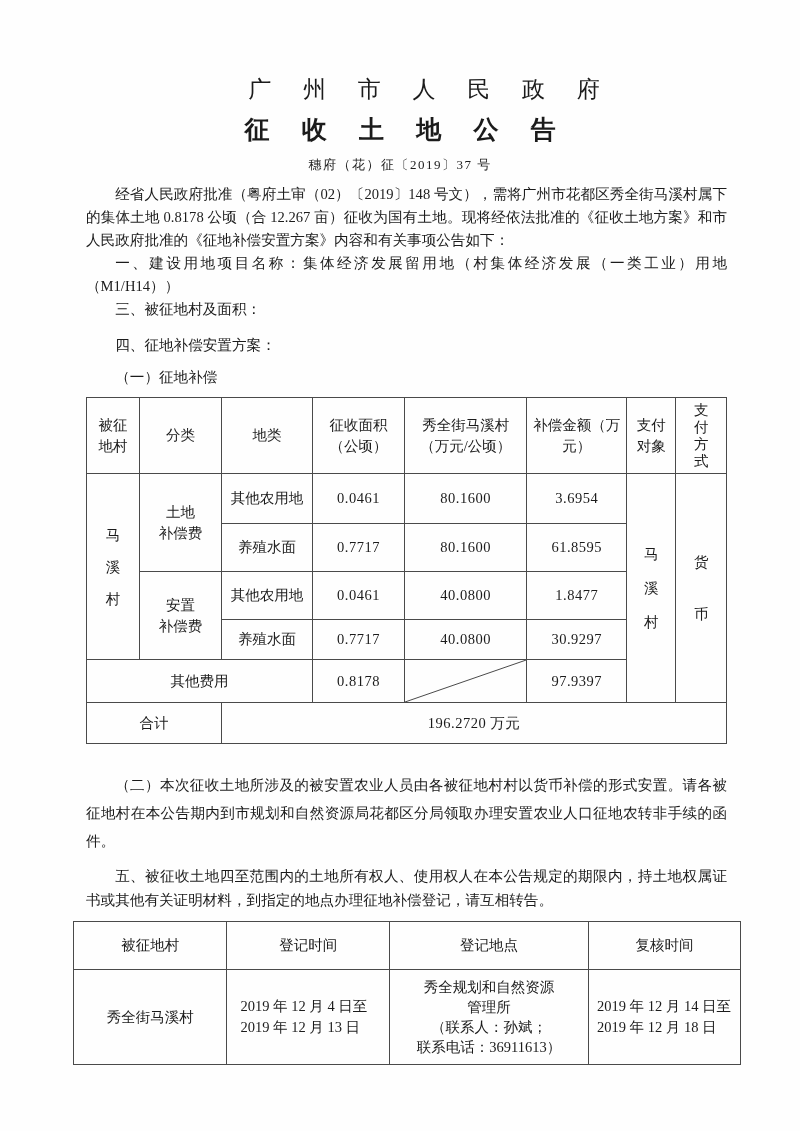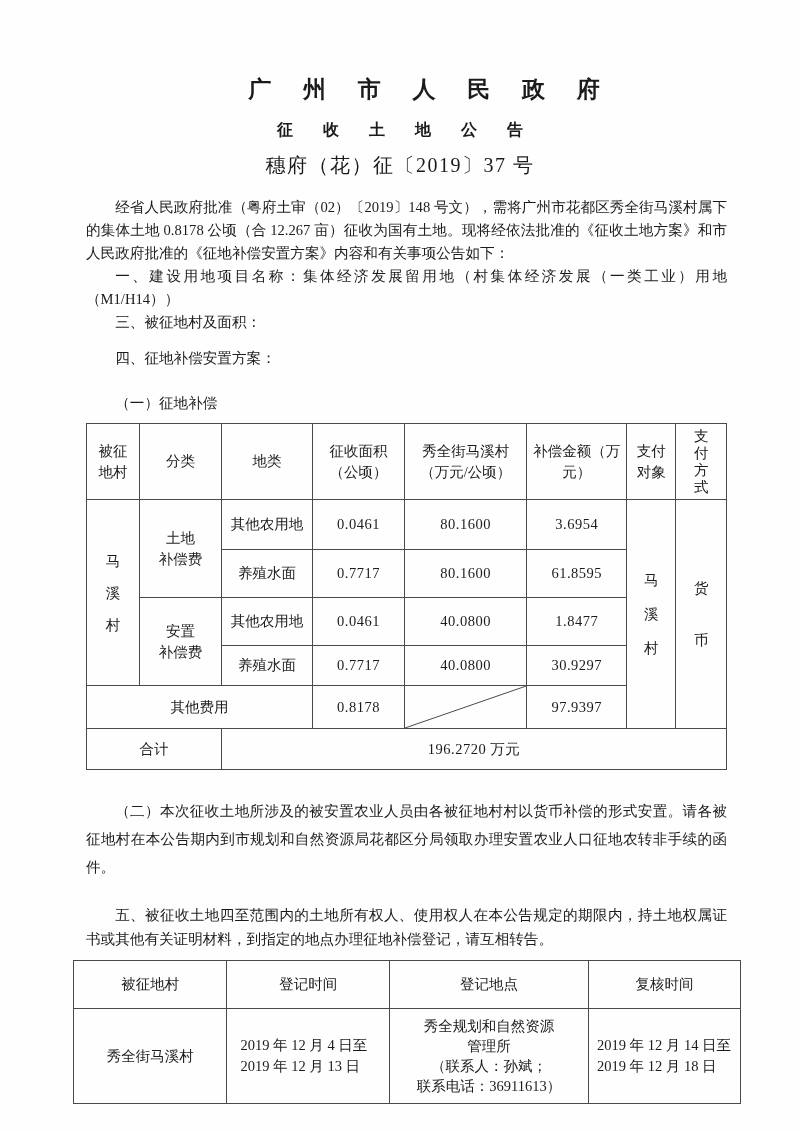--- a/index.html
+++ b/index.html
@@ -8,41 +8,41 @@
     width:800px;height:1131px;
     background:#fefefe;
     color:#1b1b1b;
     font-family:"Liberation Serif","DejaVu Serif",serif;
     box-sizing:border-box;
     padding-top:76px;
     overflow:hidden;
   }
   .center{text-align:center;}
   .doc-title{
-    font-size:23px;font-weight:700;margin:0;
+    font-size:23px;font-weight:400;margin:0;
     letter-spacing:13px;text-indent:13px;line-height:28px;padding-left:48px;
   }
   .doc-subtitle{
-    font-size:16px;font-weight:700;margin:13px 0 0 0;
+    font-size:25px;font-weight:700;margin:13px 0 0 0;
     letter-spacing:13px;text-indent:13px;line-height:26px;
   }
   .doc-number{
-    font-size:20px;margin-top:13px;letter-spacing:1.5px;line-height:18px;
+    font-size:13px;margin-top:13px;letter-spacing:1.5px;line-height:18px;
   }
   .content{
     margin:8px 73px 0 86px;
     font-size:14.6px;
   }
   .content p{
     margin:0;
     text-indent:2em;
     line-height:23px;
     text-align:justify;
   }
-  p.sp-top{margin-top:22px;}
+  p.sp-top{margin-top:9px;}
   p.lh28{line-height:28px;}
   p.lh24{line-height:24px;}
   p.gap-top{margin-top:13px;}
 
   table{border-collapse:collapse;table-layout:fixed;}
   .comp-table{width:641px;margin-top:8px;}
   .reg-table{width:668px;margin:9px 0 0 -13px;}
   td,th{
     border:1px solid #4a4a4a;
     text-align:center;vertical-align:middle;

